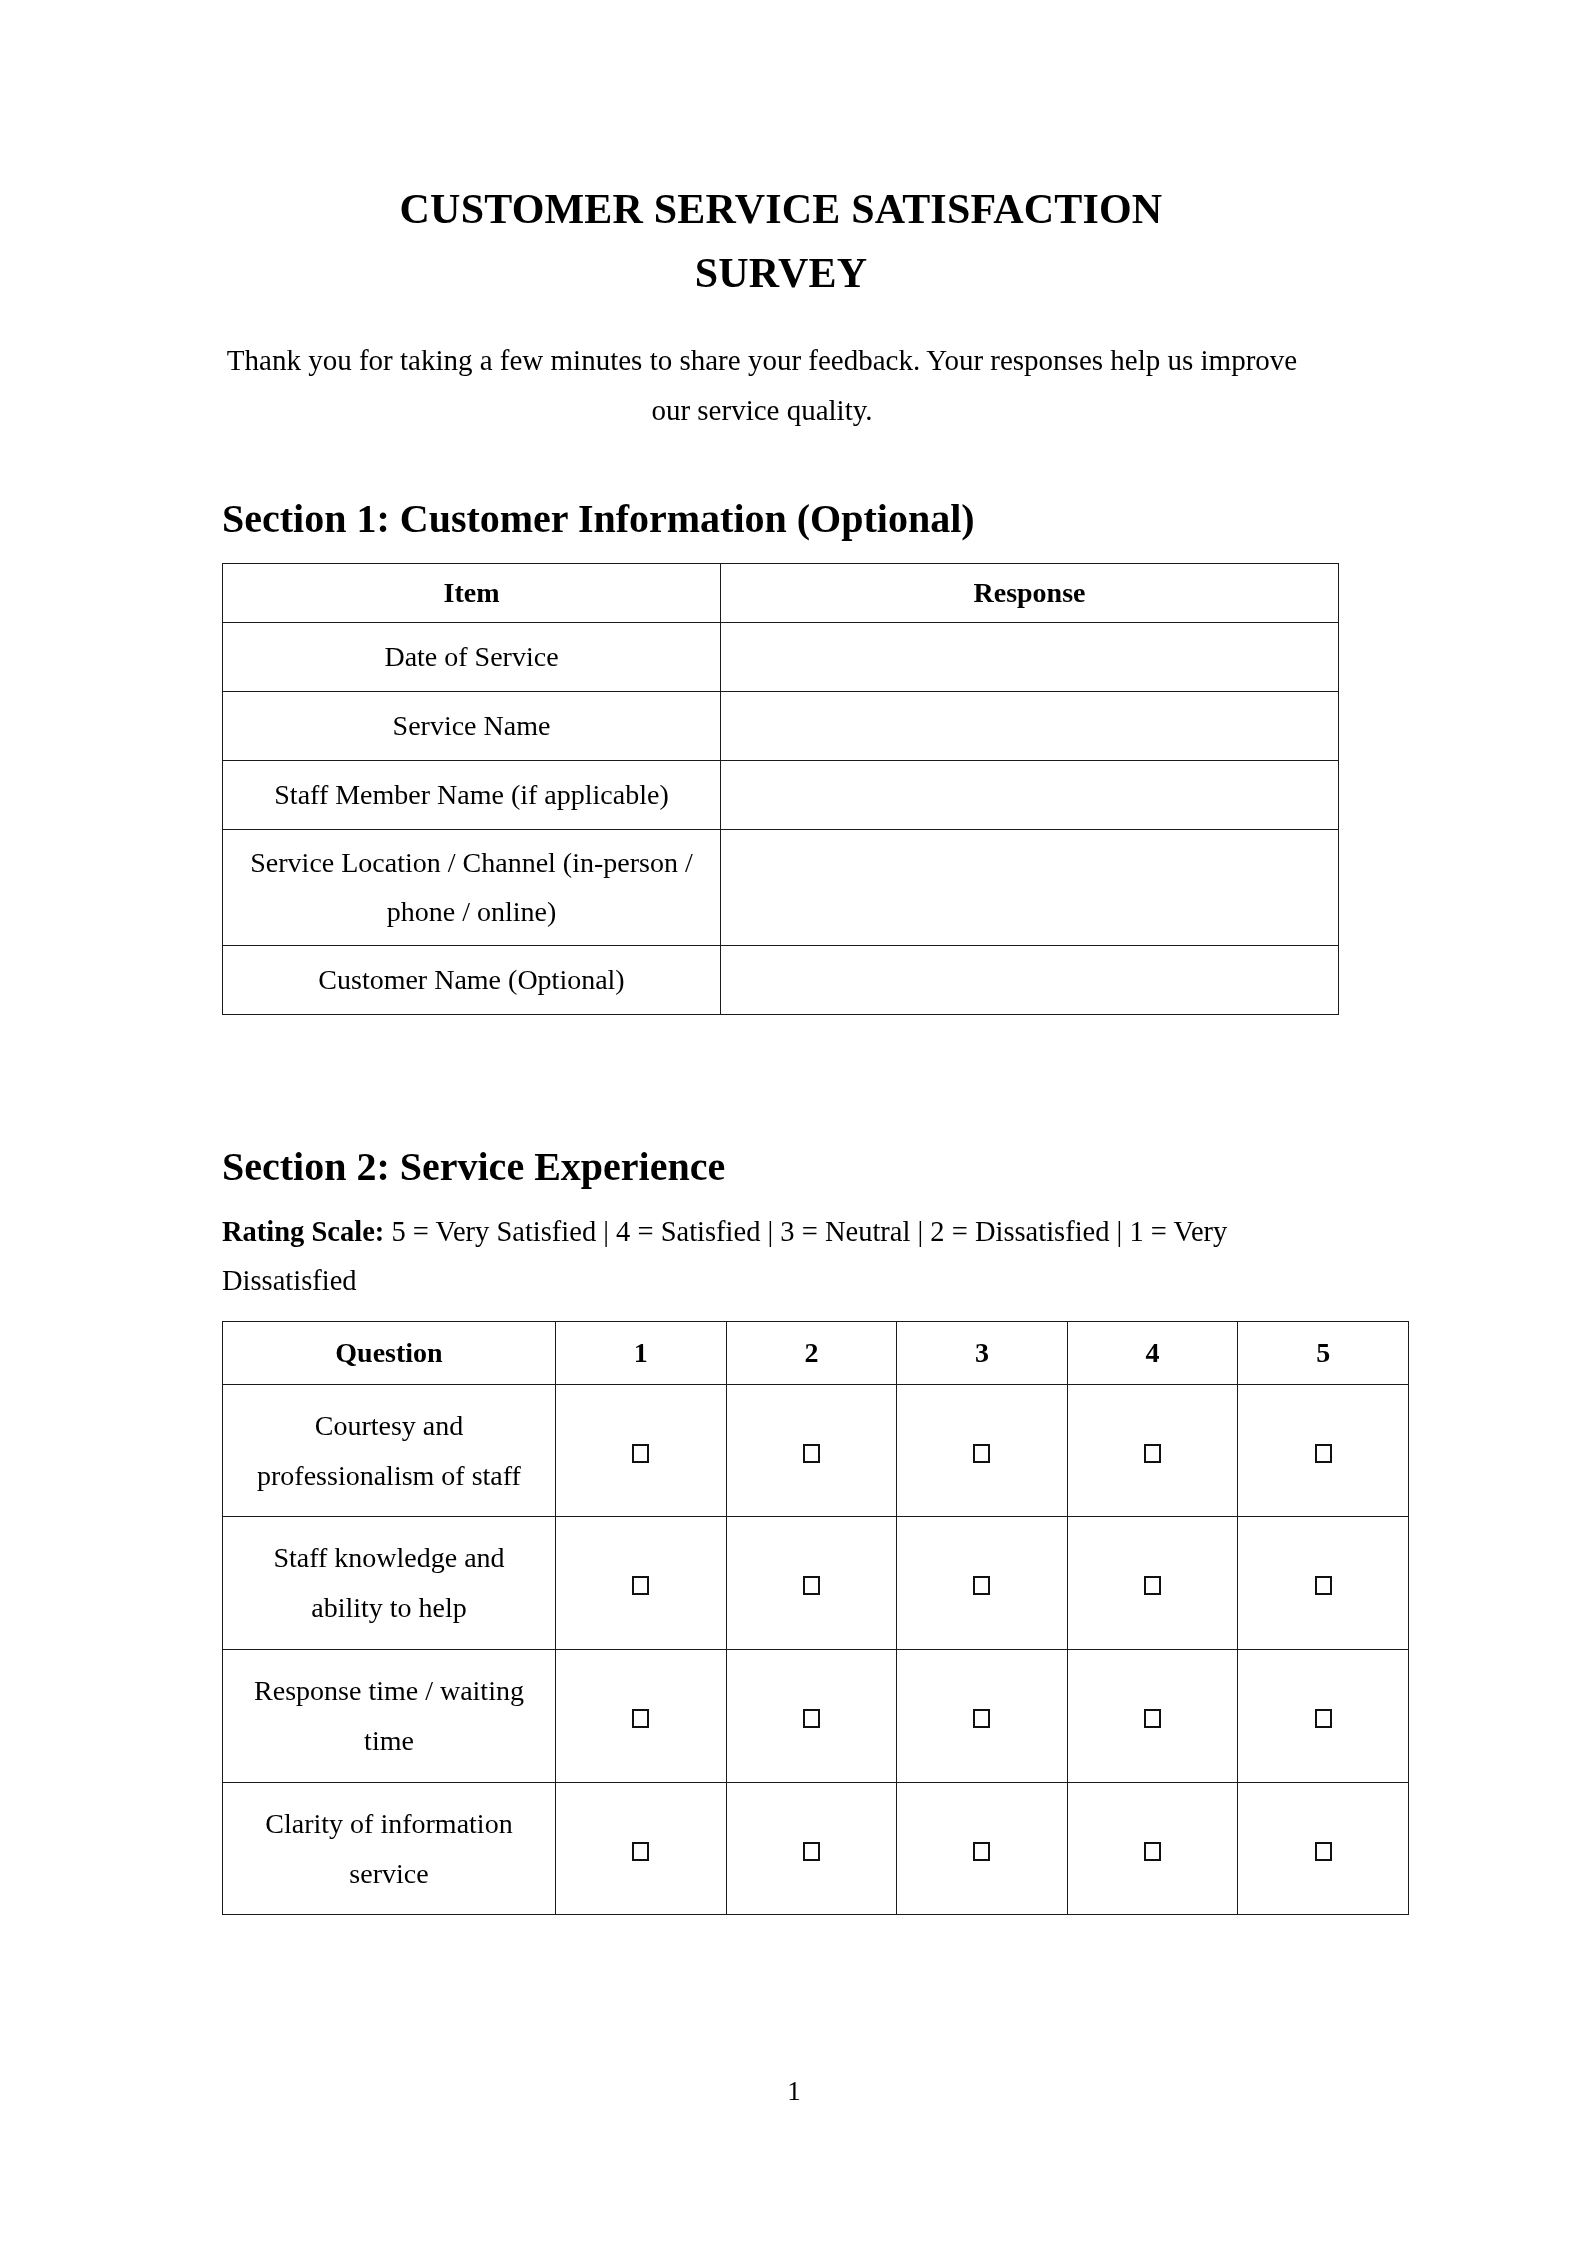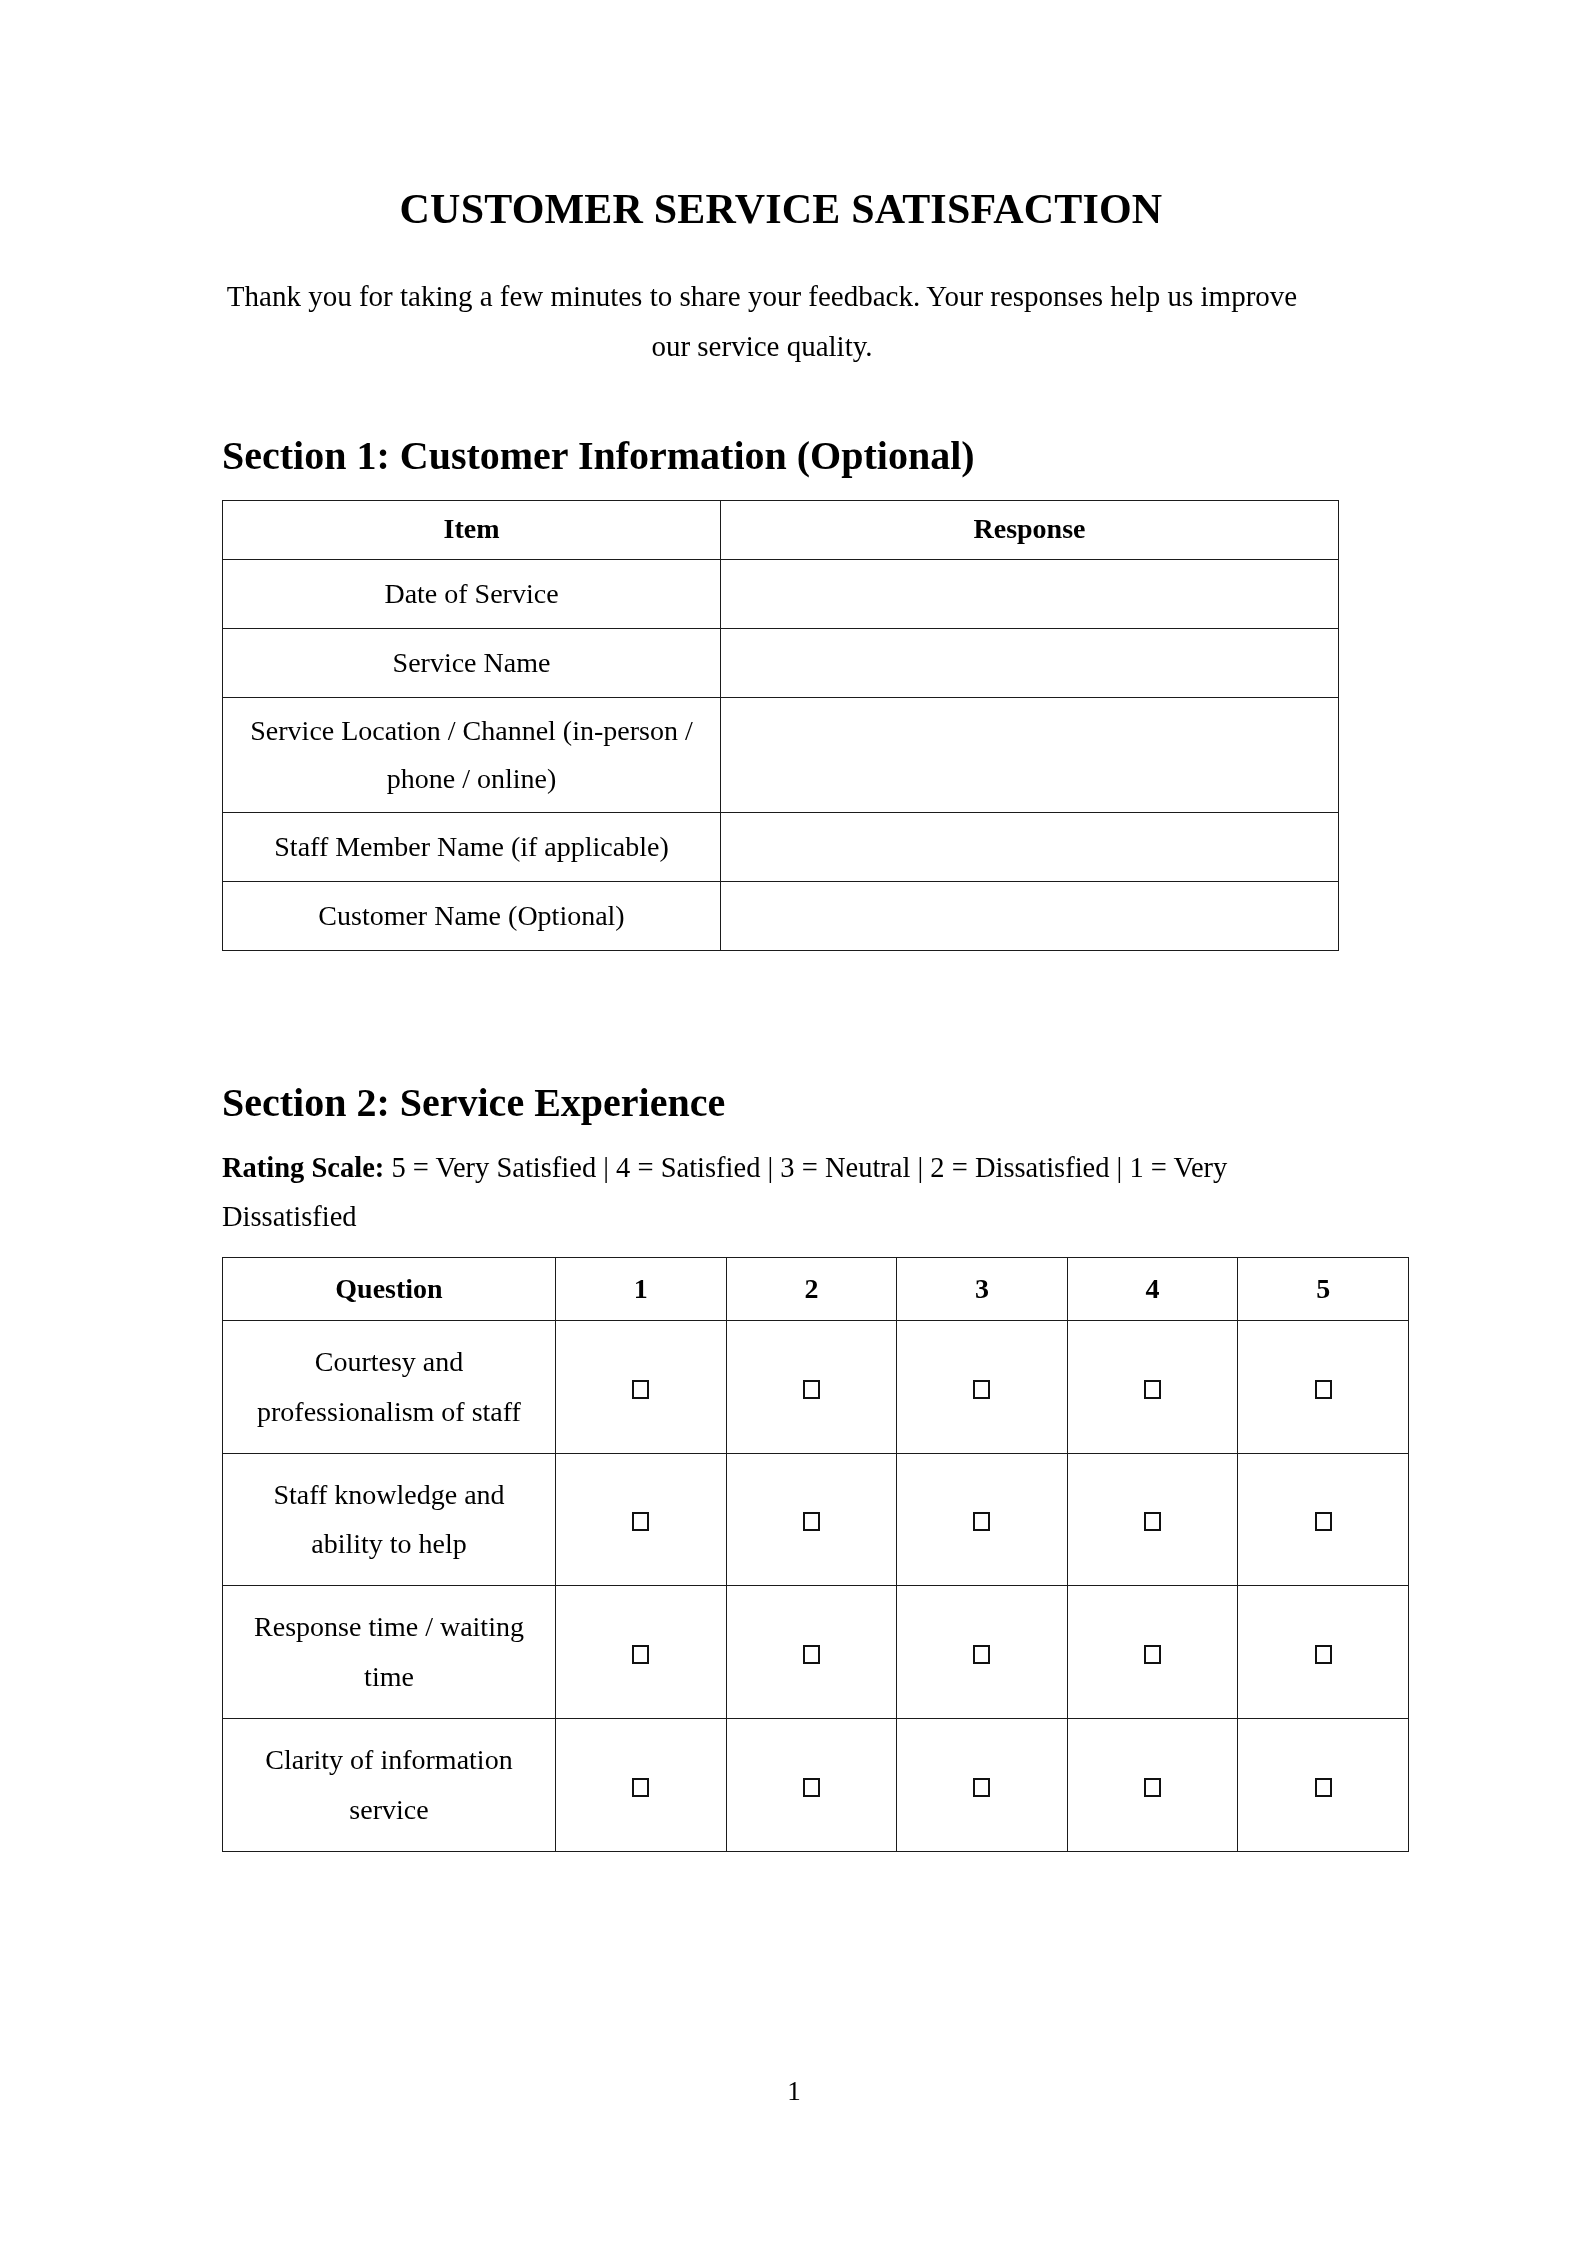--- a/index.html
+++ b/index.html
@@ -164,20 +164,21 @@
   }
 </style>
 </head>
 <body>
 
 <div class="page">
   <div class="content">
 
     <h1 class="doc-title">
       <span class="title-line">CUSTOMER SERVICE SATISFACTION</span>
+      <span class="title-line">SURVEY</span>
     </h1>
 
     <p class="intro">Thank you for taking a few minutes to share your feedback. Your responses help us improve our service quality.</p>
 
     <div id="sec1-heading-wrap">
       <h2 class="section-heading">Section 1: Customer Information (Optional)</h2>
 
       <table id="info-table">
         <colgroup>
           <col class="c-item">
@@ -192,25 +193,25 @@
         <tbody>
           <tr>
             <td class="item-cell">Date of Service</td>
             <td class="resp-cell"></td>
           </tr>
           <tr>
             <td class="item-cell">Service Name</td>
             <td class="resp-cell"></td>
           </tr>
           <tr>
+            <td class="item-cell">Staff Member Name (if applicable)</td>
+            <td class="resp-cell"></td>
+          </tr>
+          <tr>
             <td class="item-cell">Service Location / Channel (in-person / phone / online)</td>
-            <td class="resp-cell"></td>
-          </tr>
-          <tr>
-            <td class="item-cell">Staff Member Name (if applicable)</td>
             <td class="resp-cell"></td>
           </tr>
           <tr>
             <td class="item-cell">Customer Name (Optional)</td>
             <td class="resp-cell"></td>
           </tr>
         </tbody>
       </table>
     </div>
 

